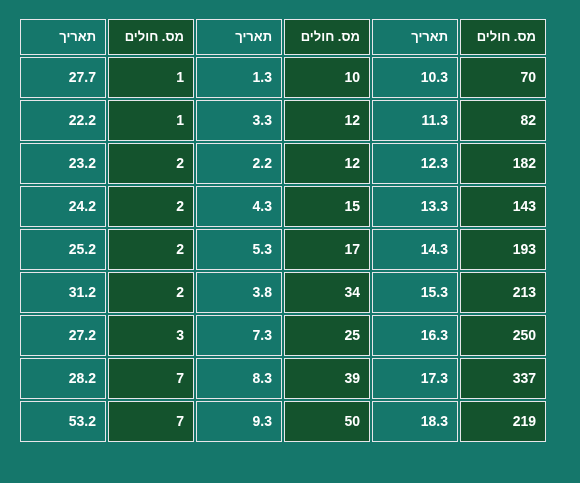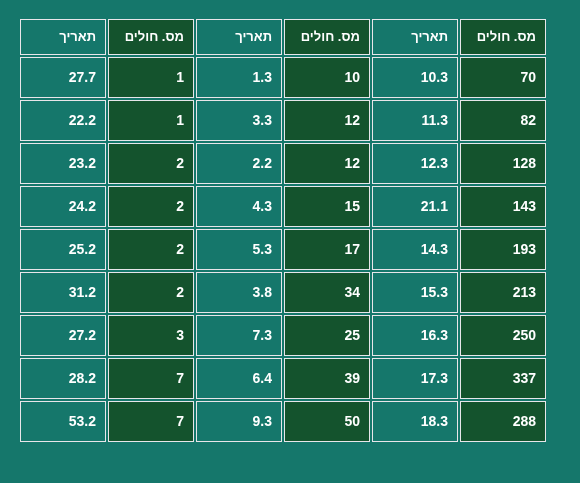--- a/index.html
+++ b/index.html
@@ -99,30 +99,30 @@
           </tr>
           <tr>
             <td class="col-purple">82</td>
             <td class="col-teal">11.3</td>
             <td class="col-purple">12</td>
             <td class="col-teal">3.3</td>
             <td class="col-purple">1</td>
             <td class="col-teal">22.2</td>
           </tr>
           <tr>
-            <td class="col-purple">128</td>
+            <td class="col-purple">182</td>
             <td class="col-teal">12.3</td>
             <td class="col-purple">12</td>
             <td class="col-teal">2.2</td>
             <td class="col-purple">2</td>
             <td class="col-teal">23.2</td>
           </tr>
           <tr>
             <td class="col-purple">143</td>
-            <td class="col-teal">21.1</td>
+            <td class="col-teal">13.3</td>
             <td class="col-purple">15</td>
             <td class="col-teal">4.3</td>
             <td class="col-purple">2</td>
             <td class="col-teal">24.2</td>
           </tr>
           <tr>
             <td class="col-purple">193</td>
             <td class="col-teal">14.3</td>
             <td class="col-purple">17</td>
             <td class="col-teal">5.3</td>
@@ -142,26 +142,26 @@
             <td class="col-teal">16.3</td>
             <td class="col-purple">25</td>
             <td class="col-teal">7.3</td>
             <td class="col-purple">3</td>
             <td class="col-teal">27.2</td>
           </tr>
           <tr>
             <td class="col-purple">337</td>
             <td class="col-teal">17.3</td>
             <td class="col-purple">39</td>
-            <td class="col-teal">6.4</td>
+            <td class="col-teal">8.3</td>
             <td class="col-purple">7</td>
             <td class="col-teal">28.2</td>
           </tr>
           <tr>
-            <td class="col-purple">288</td>
+            <td class="col-purple">219</td>
             <td class="col-teal">18.3</td>
             <td class="col-purple">50</td>
             <td class="col-teal">9.3</td>
             <td class="col-purple">7</td>
             <td class="col-teal">53.2</td>
           </tr>
         </tbody>
     </table>
   </div>
 </div>

